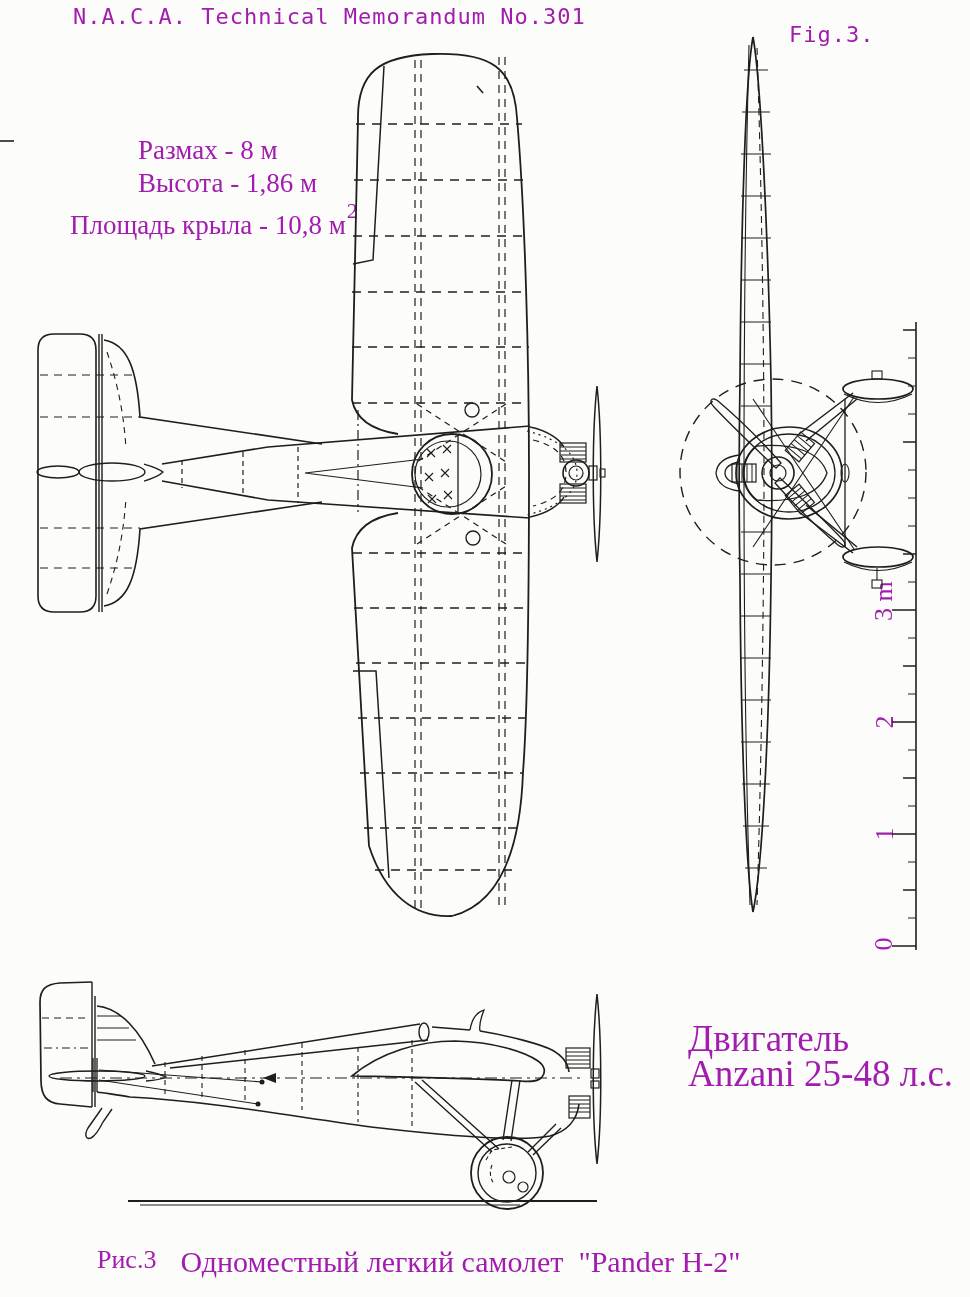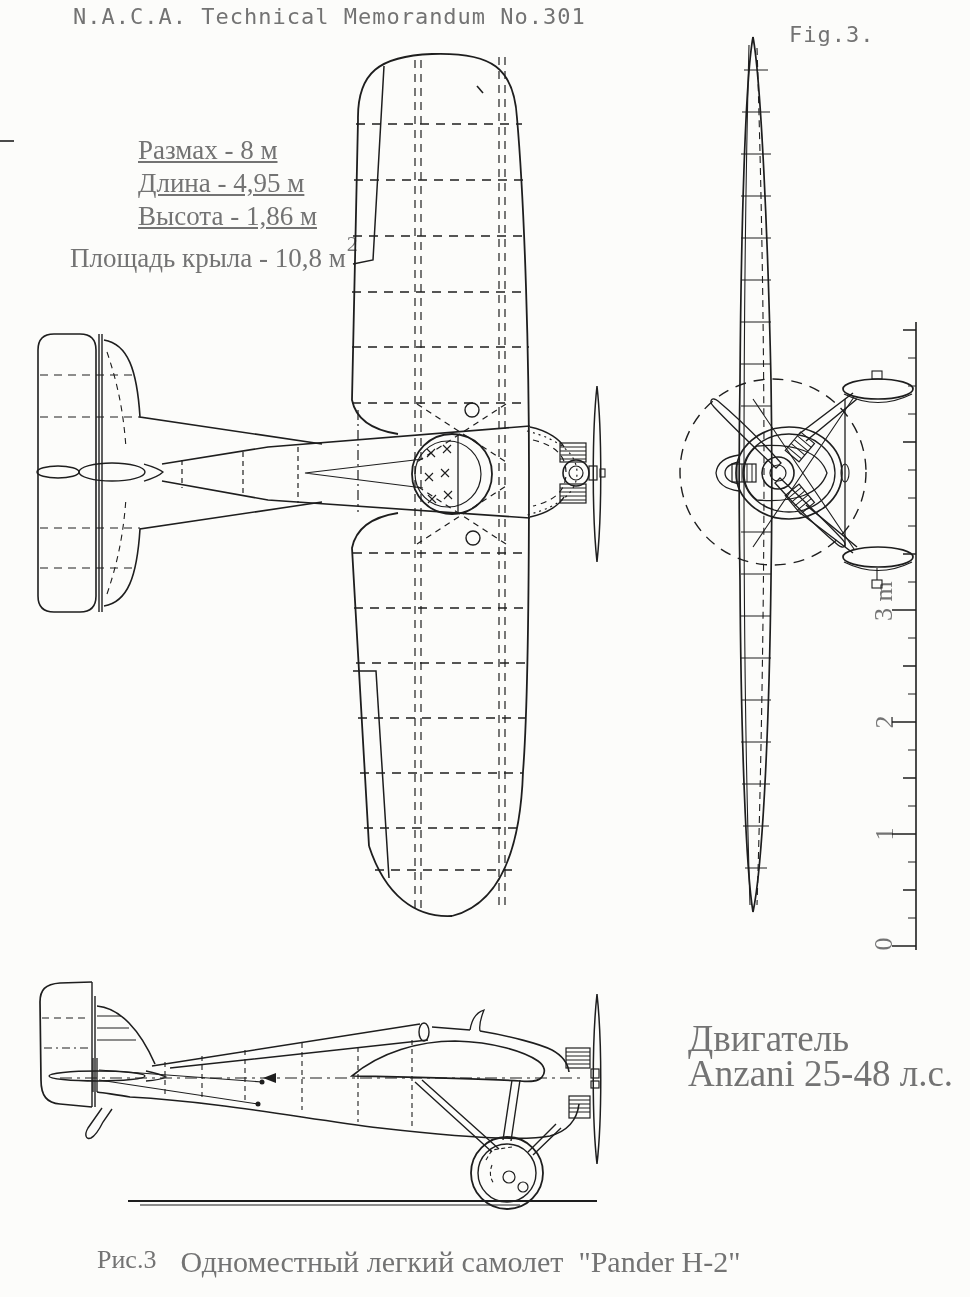--- a/index.html
+++ b/index.html
@@ -1,25 +1,25 @@
 <!DOCTYPE html>
 <html><head>
 <meta charset="utf-8">
 <style>
   html,body{margin:0;padding:0;background:#e8e8e6;}
   .page{
     position:relative;width:970px;height:1297px;margin:0 auto;
-    background:#fcfcfa;color:#737373;overflow:hidden;
+    background:#fcfcfa;color:#a21caf;overflow:hidden;
     font-family:"Liberation Serif", serif;
   }
   .mono{font-family:"DejaVu Sans Mono", monospace;}
   .hdr{position:absolute;left:73px;top:4px;font-size:22px;letter-spacing:1px;white-space:pre;}
   .figlab{position:absolute;left:789px;top:22px;font-size:22px;letter-spacing:1px;}
   .specs{position:absolute;left:70px;top:134px;font-size:27px;line-height:33px;white-space:nowrap;}
-  .specs .indent{margin-left:68px;text-decoration:underline;}
+  .specs .indent{margin-left:68px;}
   .specs sup{font-size:22px;position:relative;top:-6px;left:1px;}
   .engine{position:absolute;left:688px;top:1021px;font-size:37px;line-height:35px;white-space:nowrap;}
   .scale-label{
     position:absolute;width:64px;height:30px;display:flex;align-items:center;justify-content:center;
     font-size:26px;transform:rotate(-90deg);white-space:nowrap;
   }
   .caption{position:absolute;left:97px;top:1245px;display:flex;align-items:flex-start;white-space:pre;}
   .caption .ref{font-size:26px;}
   .caption .txt{font-size:30px;margin-left:24px;}
   svg{position:absolute;left:0;top:0;}
@@ -28,21 +28,20 @@
 </head>
 <body>
 
 <div class="page">
 
   <div class="hdr mono">N.A.C.A. Technical Memorandum No.301</div>
   <div class="figlab mono">Fig.3.</div>
 
   <div class="specs">
     <div class="indent">Размах - 8 м</div>
-    <div class="indent">Длина - 4,95 м</div>
     <div class="indent">Высота - 1,86 м</div>
     <div><span>Площадь крыла - 10,8 м</span><sup>2</sup></div>
   </div>
 
   <div class="engine">
     <div>Двигатель</div>
     <div>Anzani 25-48 л.с.</div>
   </div>
 
   <div class="scale-label" style="left:852px;top:586px;">3 m</div>

